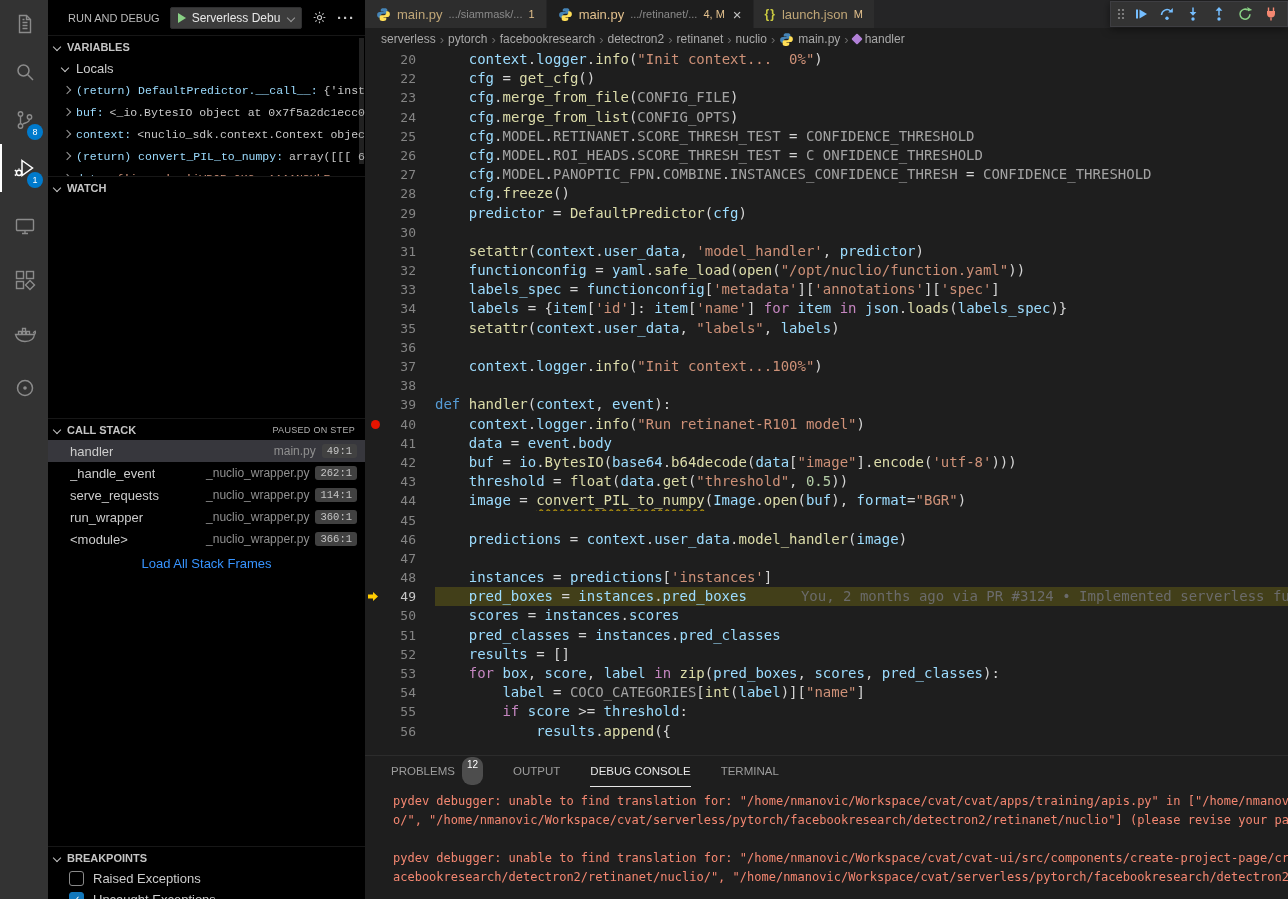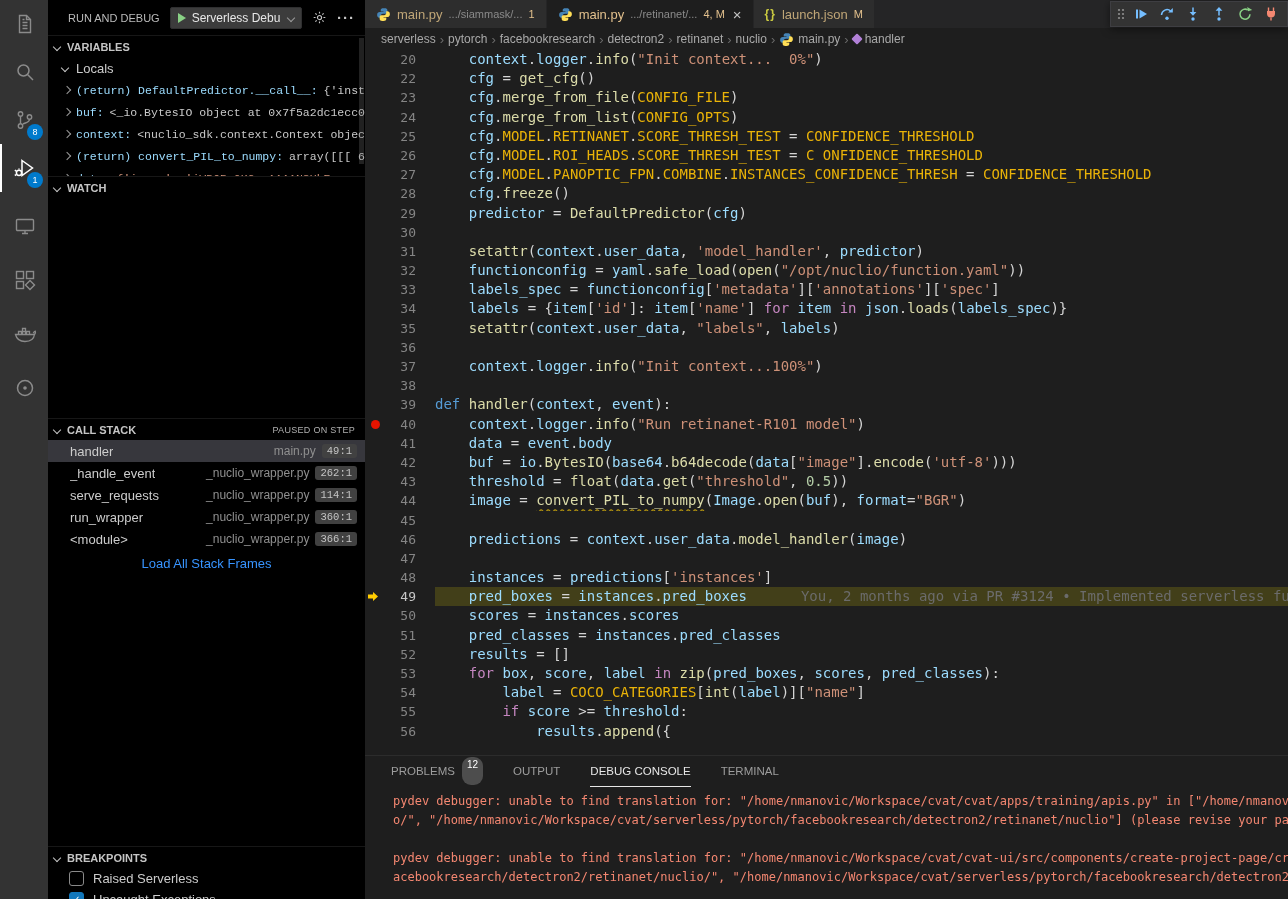--- a/index.html
+++ b/index.html
@@ -79,21 +79,21 @@
   .cl{display:flex;height:19.2px;line-height:19.2px}
   .gutter{width:70px;flex:none;position:relative;cursor:pointer}
   .num{position:absolute;right:19px;color:#858585;font-size:13px}
   .cl.current .num{color:#c6c6c6}
   .bp-dot{position:absolute;left:6px;top:5px;width:9px;height:9px;border-radius:50%;background:#e51400}
   .cur-arrow{position:absolute;left:2px;top:4px;display:flex}
   .lcontent{flex:1;white-space:pre;overflow:hidden;min-width:0;cursor:text}
   .cl.current .lcontent{background:rgba(255,234,0,.16)}
   .blame{color:#6b6b6b;padding-left:54px}
   .t-p{color:#d4d4d4}.t-k{color:#569cd6}.t-c{color:#c586c0}.t-f{color:#dcdcaa}
-  .t-v{color:#9cdcfe}.t-s{color:#ce9178}.t-n{color:#b5cea8}.t-q{color:#eab308}
+  .t-v{color:#9cdcfe}.t-s{color:#ce9178}.t-n{color:#b5cea8}.t-q{color:#a3a3a3}
   .t-fu{color:#dcdcaa;text-decoration:underline wavy #b3930e;text-underline-offset:3px}
 
   
   .panel{height:144px;flex:none;display:flex;flex-direction:column;background:#1e1e1e;border-top:1px solid rgba(128,128,128,.15)}
   .panel-tabs{height:31px;display:flex;align-items:stretch;gap:30px;padding-left:26px;font-size:11.5px;color:#9d9d9d;flex:none}
   .ptab{display:flex;align-items:center;gap:7px;cursor:pointer;border-bottom:1px solid transparent}
   .ptab.active{color:#e7e7e7;border-bottom-color:#e7e7e7}
   .pbadge{background:#4d4d4d;color:#ffffff;border-radius:9px;padding:0 5px;font-size:10px;line-height:15px;height:28px}
   .console{flex:1;overflow:hidden;padding:5px 0 0 28px;font-family:"DejaVu Sans Mono",monospace;font-size:12px;line-height:19px;color:#f48771}
   .console .entry{margin-bottom:19px}
@@ -282,21 +282,21 @@
     </section>
 
     <section class="sec" style="height:53px">
       <div class="sec-hdr">
         <span class="chev"></span>
         <span>BREAKPOINTS</span>
       </div>
       <div>
           <div class="bp-row">
             <span class="cb"></span>
-            <span>Raised Serverless</span>
+            <span>Raised Exceptions</span>
           </div>
           <div class="bp-row">
             <span class="cb on">✓</span>
             <span>Uncaught Exceptions</span>
           </div>
         </div>
     </section>
   </aside>
 
   <div class="main">

